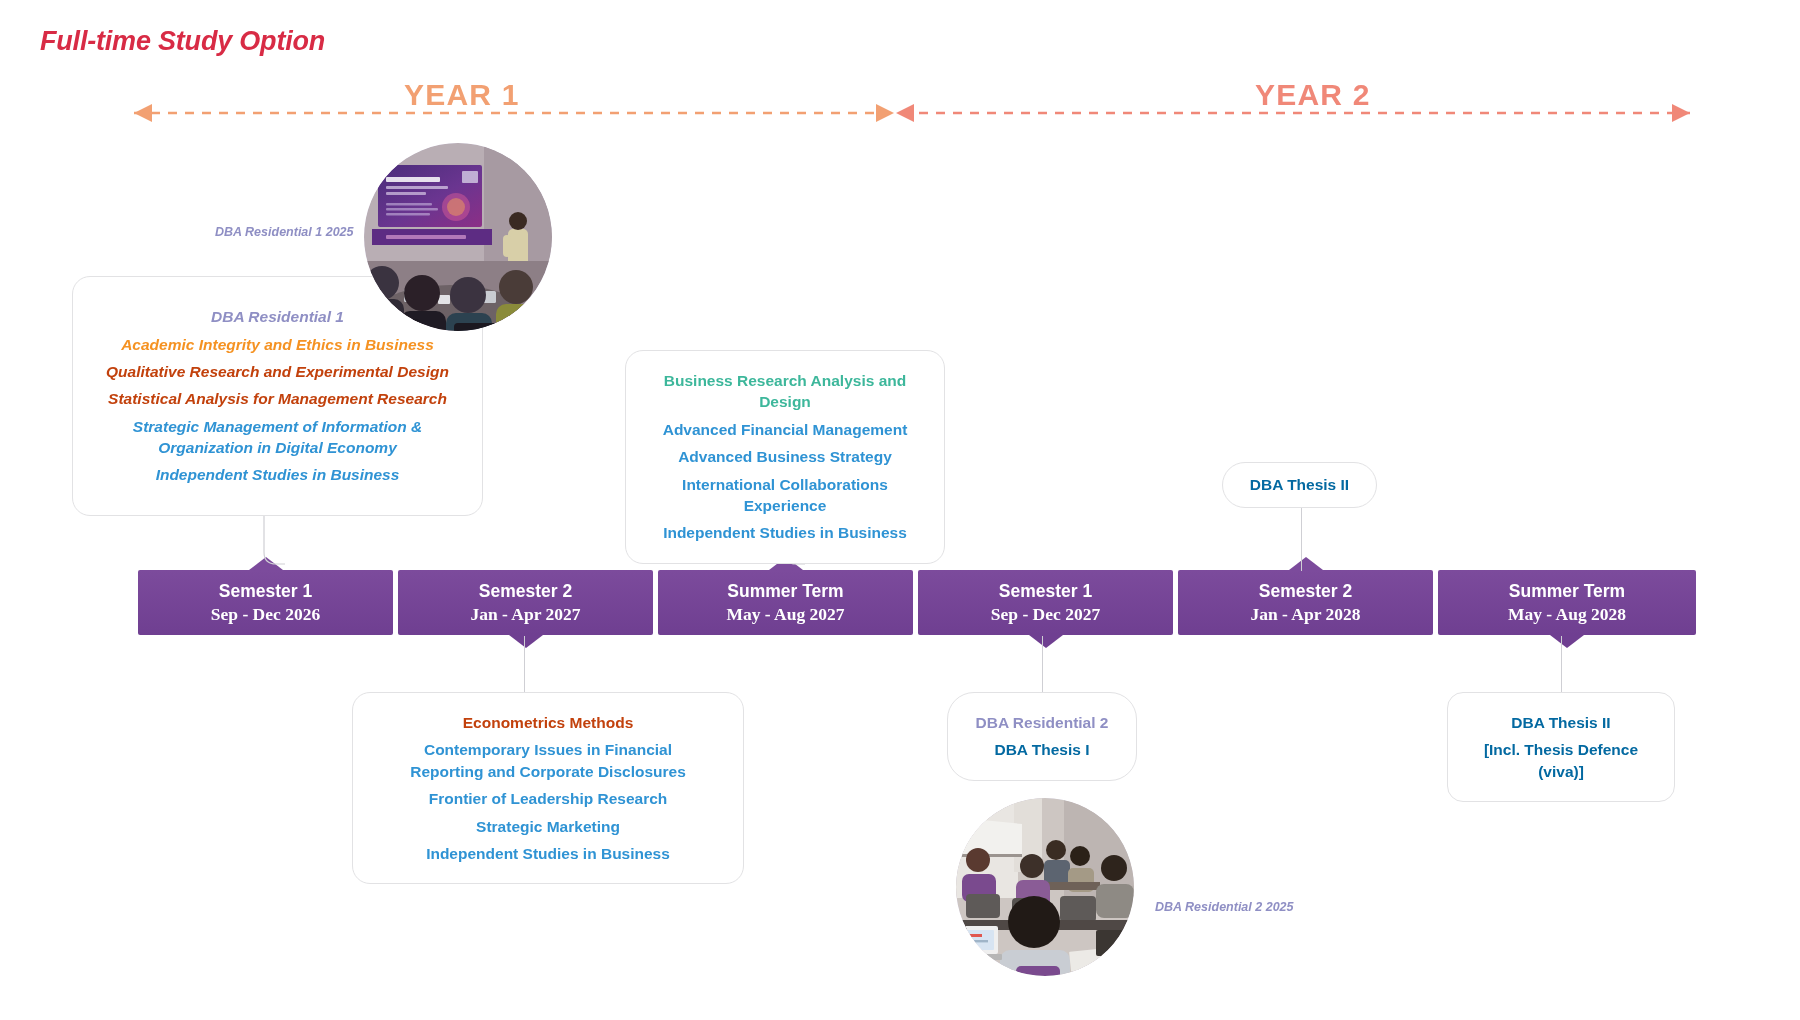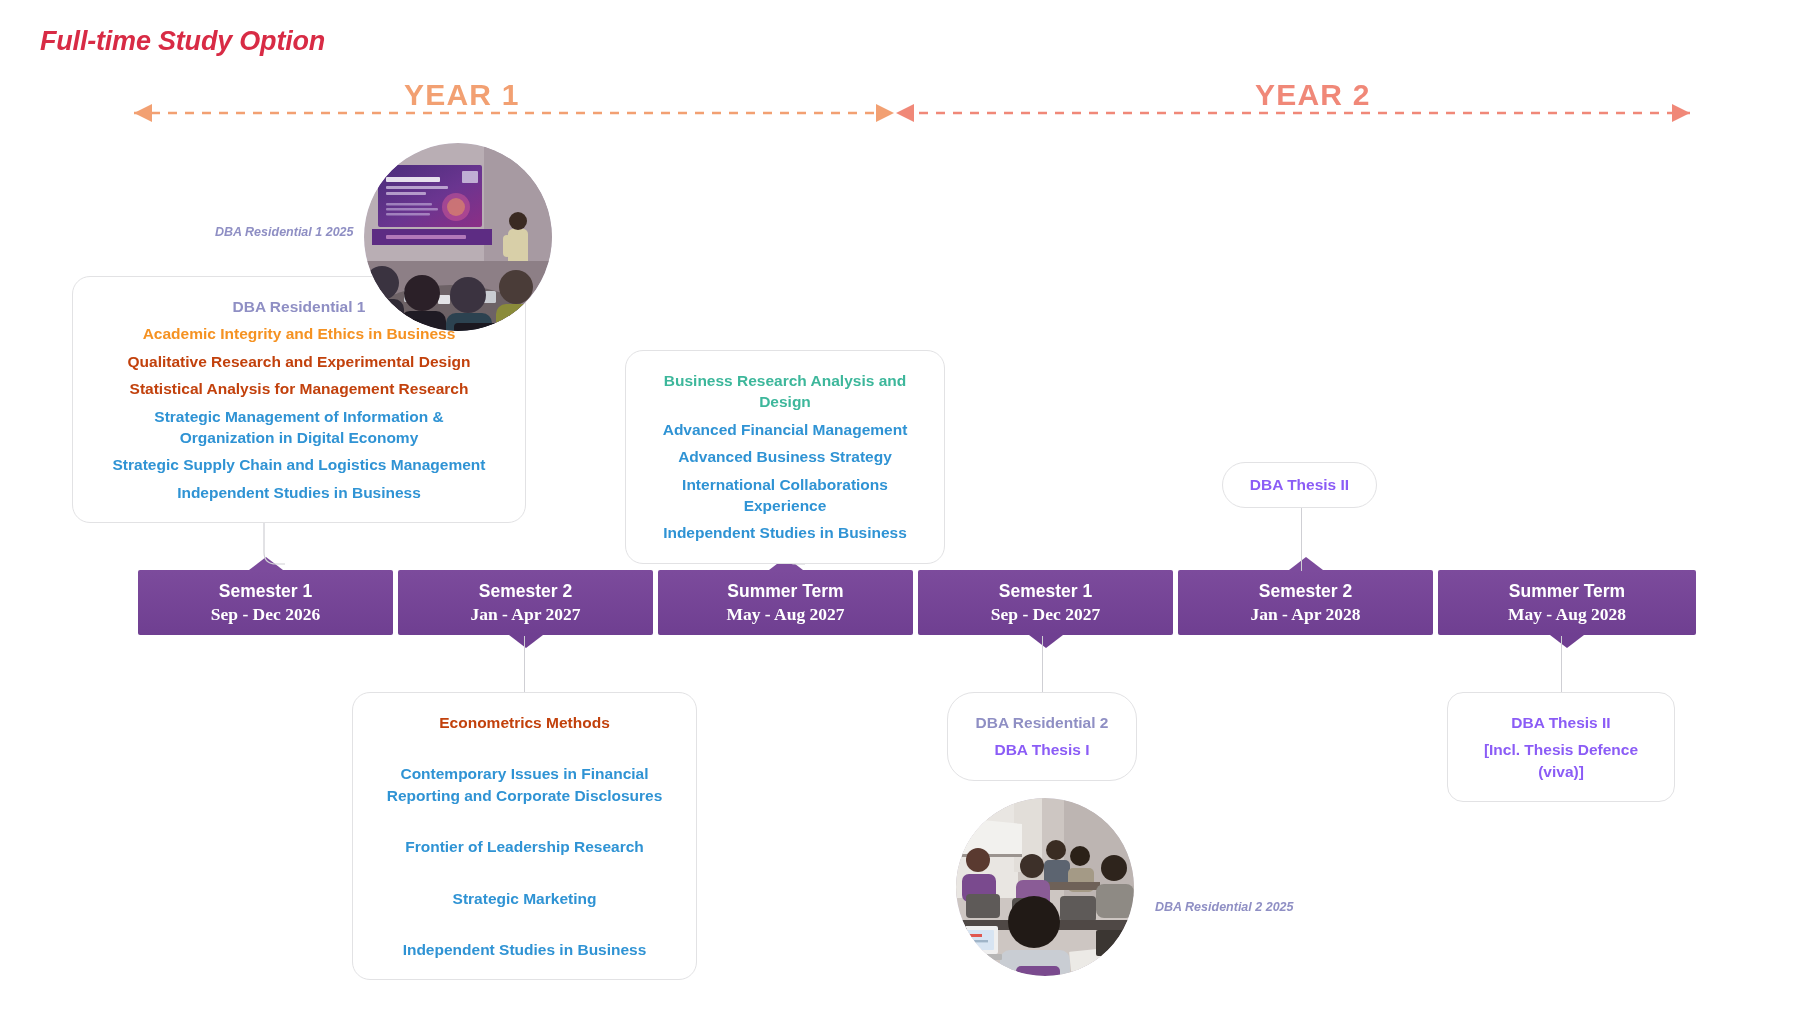--- a/index.html
+++ b/index.html
@@ -159,21 +159,21 @@
     font-weight: 700;
     color: #8f8fc4;
     white-space: nowrap;
   }
 
   
   .c-orange  { color: #f59222; }
   .c-pink    { color: #c2410c; }
   .c-blue    { color: #2f93d4; }
   .c-teal    { color: #3db79b; }
-  .c-red     { color: #8b5cf6; }
+  .c-red     { color: #0369a1; }
   .c-purple  { color: #8f8fc4; }
 </style>
 </head>
 <body>
 
 <div class="canvas">
 
   <div class="page-title">Full-time Study Option</div>
 
   <div class="year-label y1" style="left:392px; top:78px; width:110px;">YEAR 1</div>
@@ -239,43 +239,42 @@
   </svg>
 
   <div class="stem" style="left:1289px; top:508px; height:63px;"></div>
 
   <div class="stem" style="left:512px; top:636px; height:56px;"></div>
 
   <div class="stem" style="left:1030px; top:636px; height:56px;"></div>
 
   <div class="stem" style="left:1549px; top:636px; height:56px;"></div>
 
-  <div class="card" style="left:60px; top:276px; width:454px; min-height:240px;">
+  <div class="card" style="left:60px; top:276px; width:411px; min-height:240px;font-style:italic;">
     <div class="line c-purple">DBA Residential 1</div>
     <div class="line c-orange">Academic Integrity and Ethics in Business</div>
     <div class="line c-pink">Qualitative Research and Experimental Design</div>
     <div class="line c-pink">Statistical Analysis for Management Research</div>
     <div class="line c-blue" style="max-width:300px;">Strategic Management of Information &amp; Organization in Digital Economy</div>
-    <div class="line c-blue">Strategic Supply Chain and Logistics Management</div>
     <div class="line c-blue">Independent Studies in Business</div>
   </div>
 
   <div class="card" style="left:613px; top:350px; width:320px; min-height:166px;">
     <div class="line c-teal">Business Research Analysis and Design</div>
     <div class="line c-blue">Advanced Financial Management</div>
     <div class="line c-blue">Advanced Business Strategy</div>
     <div class="line c-blue">International Collaborations Experience</div>
     <div class="line c-blue">Independent Studies in Business</div>
   </div>
 
   <div class="card" style="left:1210px; top:462px; width:155px; height:46px; border-radius:23px; padding:0;">
     <div class="line c-red">DBA Thesis II</div>
   </div>
 
-  <div class="card" style="left:340px; top:692px; width:345px; min-height:190px;gap:24px;">
+  <div class="card" style="left:340px; top:692px; width:392px; min-height:190px;">
     <div class="line c-pink">Econometrics Methods</div>
     <div class="line c-blue" style="max-width:295px;">Contemporary Issues in Financial Reporting and Corporate Disclosures</div>
     <div class="line c-blue">Frontier of Leadership Research</div>
     <div class="line c-blue">Strategic Marketing</div>
     <div class="line c-blue">Independent Studies in Business</div>
   </div>
 
   <div class="card" style="left:935px; top:692px; width:190px; min-height:82px; border-radius:27px;">
     <div class="line c-purple">DBA Residential 2</div>
     <div class="line c-red">DBA Thesis I</div>

